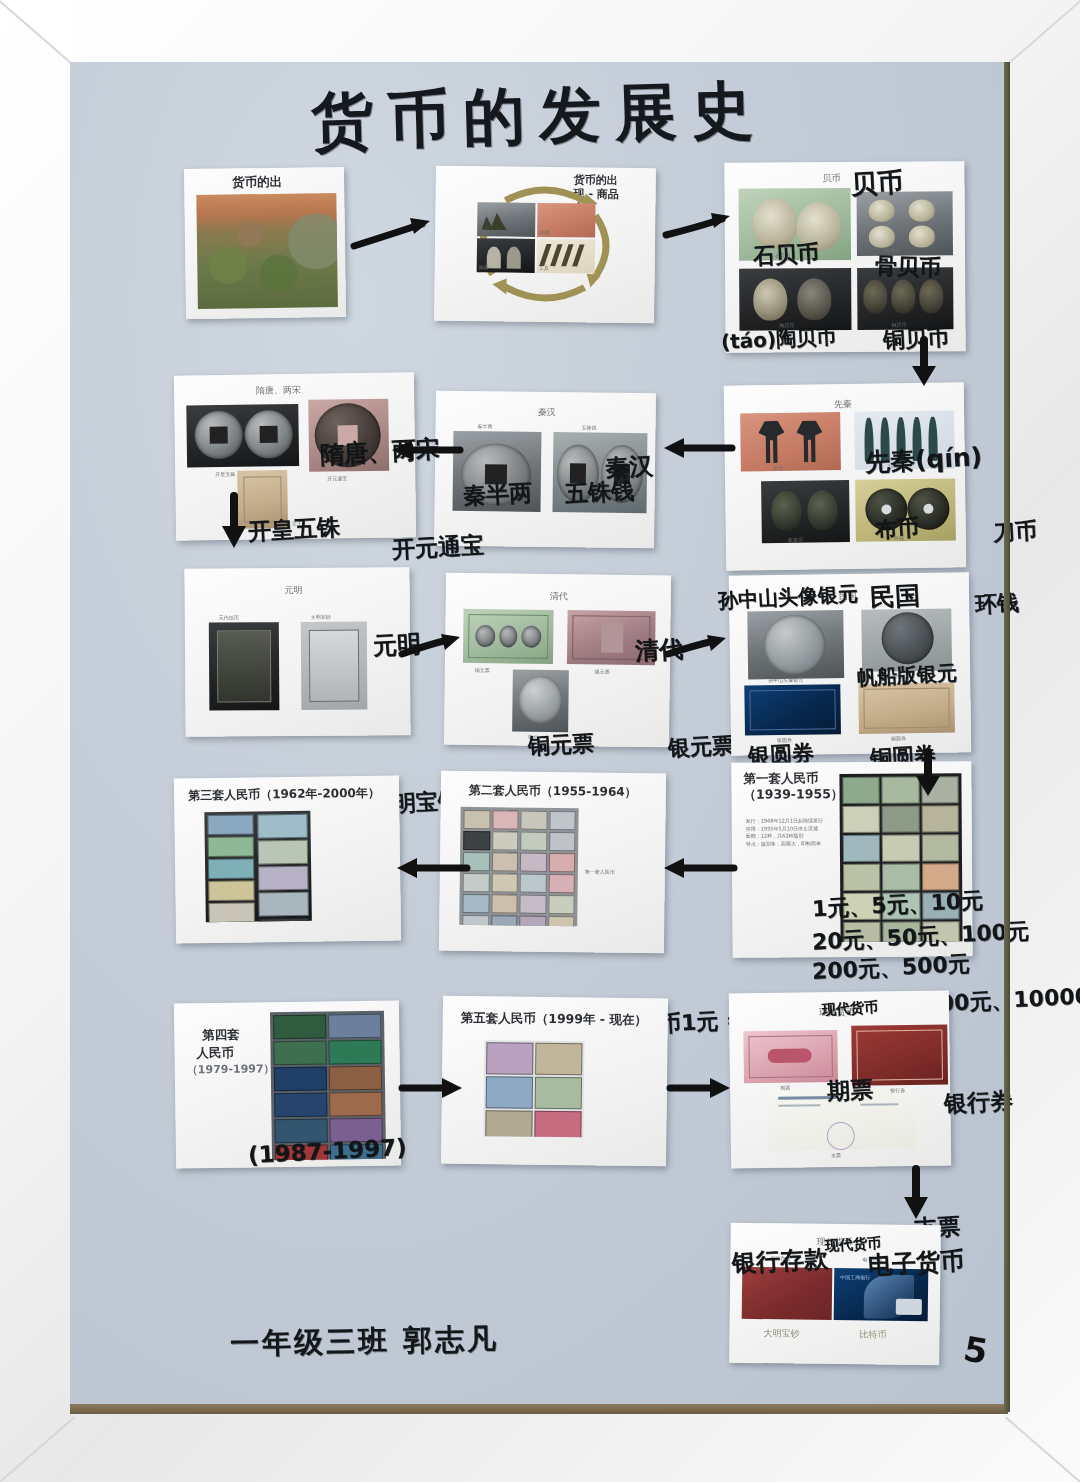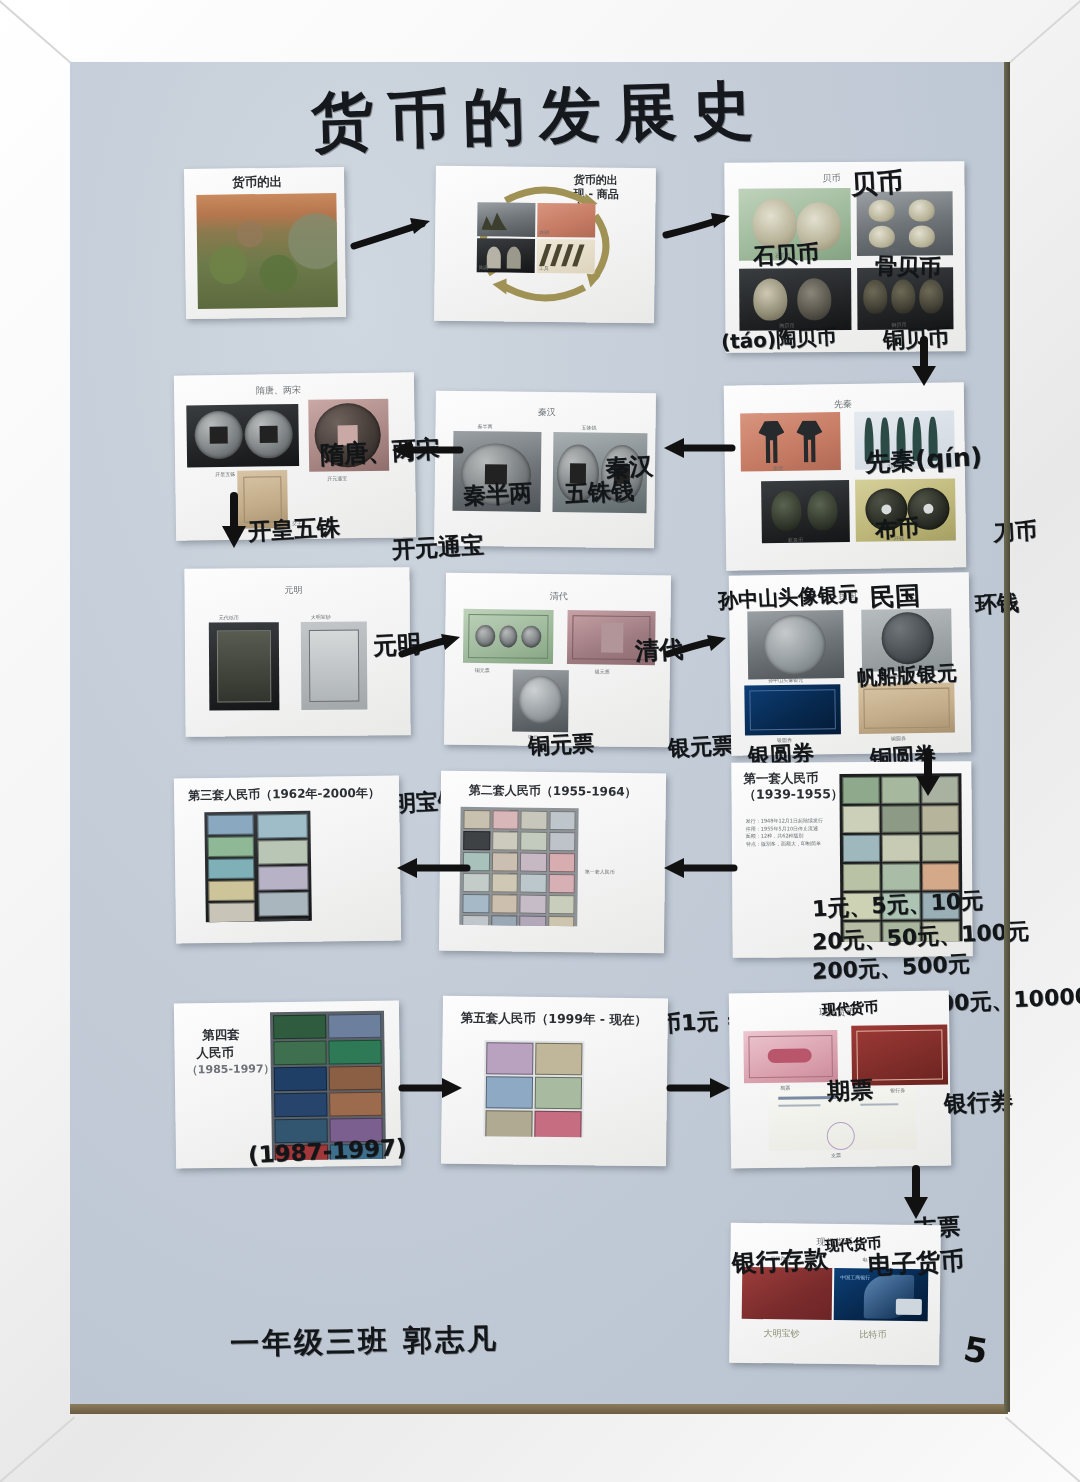--- a/index.html
+++ b/index.html
@@ -456,21 +456,21 @@
         </div>
       </div>
       <div class="hand sk" style="left:742px;top:828px;font-size:22px;">1元、5元、10元</div>
       <div class="hand sk" style="left:742px;top:860px;font-size:22px;">20元、50元、100元</div>
       <div class="hand sk" style="left:742px;top:891px;font-size:22px;">200元、500元</div>
       <div class="hand sk" style="left:733px;top:923px;font-size:22px;">1000元、5000元、10000元、50000元</div>
 
       <div class="card tilt1" style="left:105px;top:940px;width:225px;height:165px;">
         <div class="printed-label" style="left:28px;top:24px;font-size:12.5px;">第四套</div>
         <div class="printed-label" style="left:22px;top:42px;font-size:12.5px;">人民币</div>
-        <div class="printed-label" style="left:12px;top:60px;font-size:11px;color:#70747a;">（1985-1997）</div>
+        <div class="printed-label" style="left:12px;top:60px;font-size:11px;color:#70747a;">（1979-1997）</div>
         <div class="photo" style="left:96px;top:10px;width:114px;height:148px;background:#5b6168;">
           <div class="grid-notes" style="left:3px;top:3px;width:108px;grid-template-columns:repeat(2,1fr);">
             <i style="height:22px;background:#2f5c3f;"></i>
               <i style="height:22px;background:#6c7f9c;"></i>
             <i style="height:22px;background:#3e6f4e;"></i>
               <i style="height:22px;background:#2e7a57;"></i>
             <i style="height:22px;background:#1f3f66;"></i>
               <i style="height:22px;background:#8b5f44;"></i>
             <i style="height:22px;background:#27456c;"></i>
               <i style="height:22px;background:#9c6b4e;"></i>

